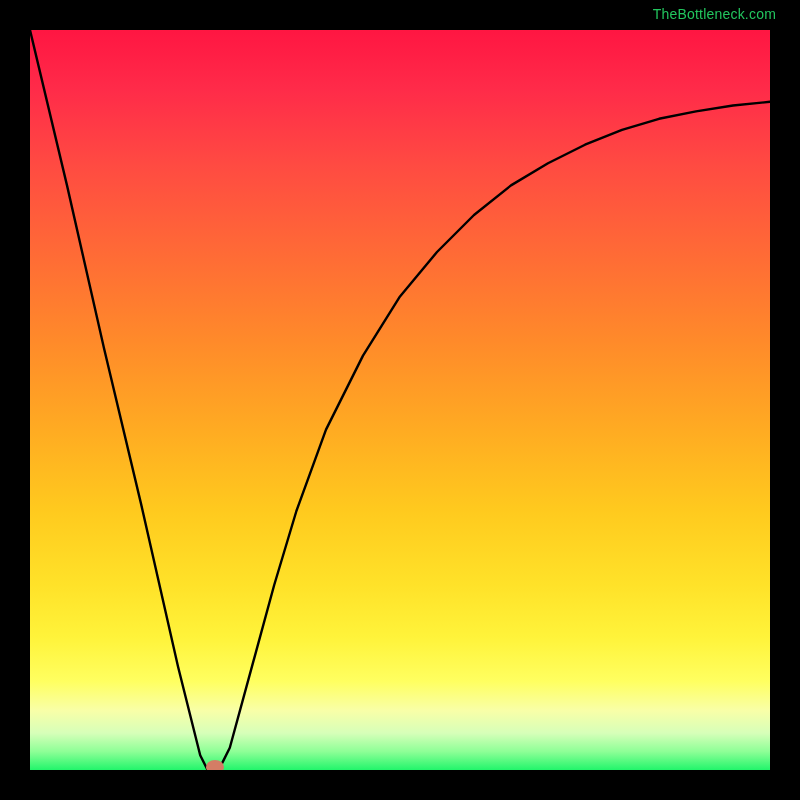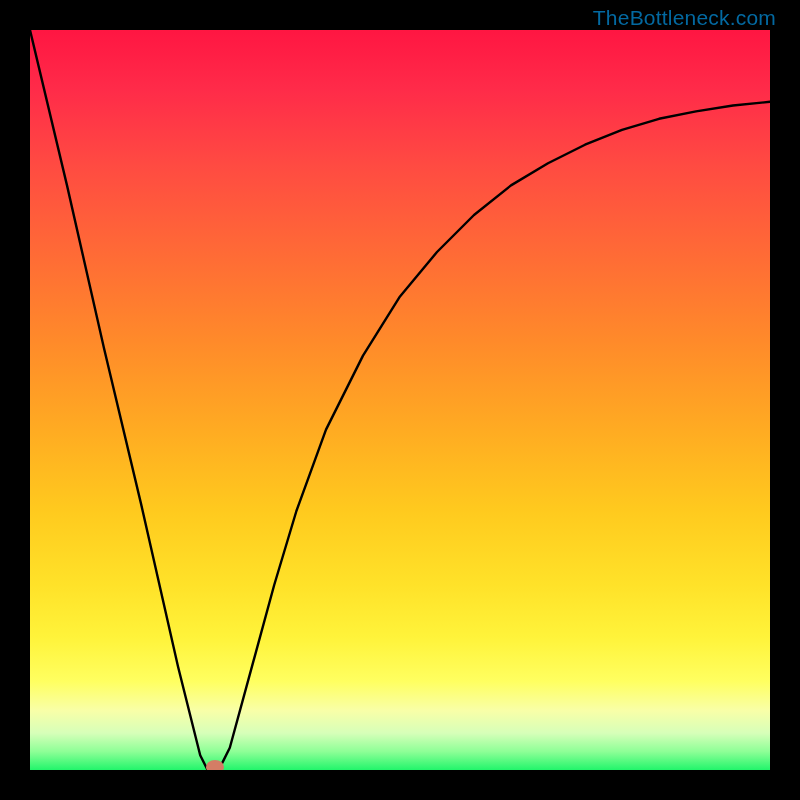--- a/index.html
+++ b/index.html
@@ -47,22 +47,22 @@
     );
   }
   .curve-svg {
     position: absolute;
     inset: 0;
   }
   .watermark {
     position: absolute;
     top: 6px;
     right: 24px;
-    color: #0369a1;
-    font-size: 21px;
+    color: #22c55e;
+    font-size: 14px;
     font-weight: 400;
     letter-spacing: 0.2px;
   }
 </style>
 </head>
 <body>
 
 <div class="stage">
 
   <div class="plot-area">

